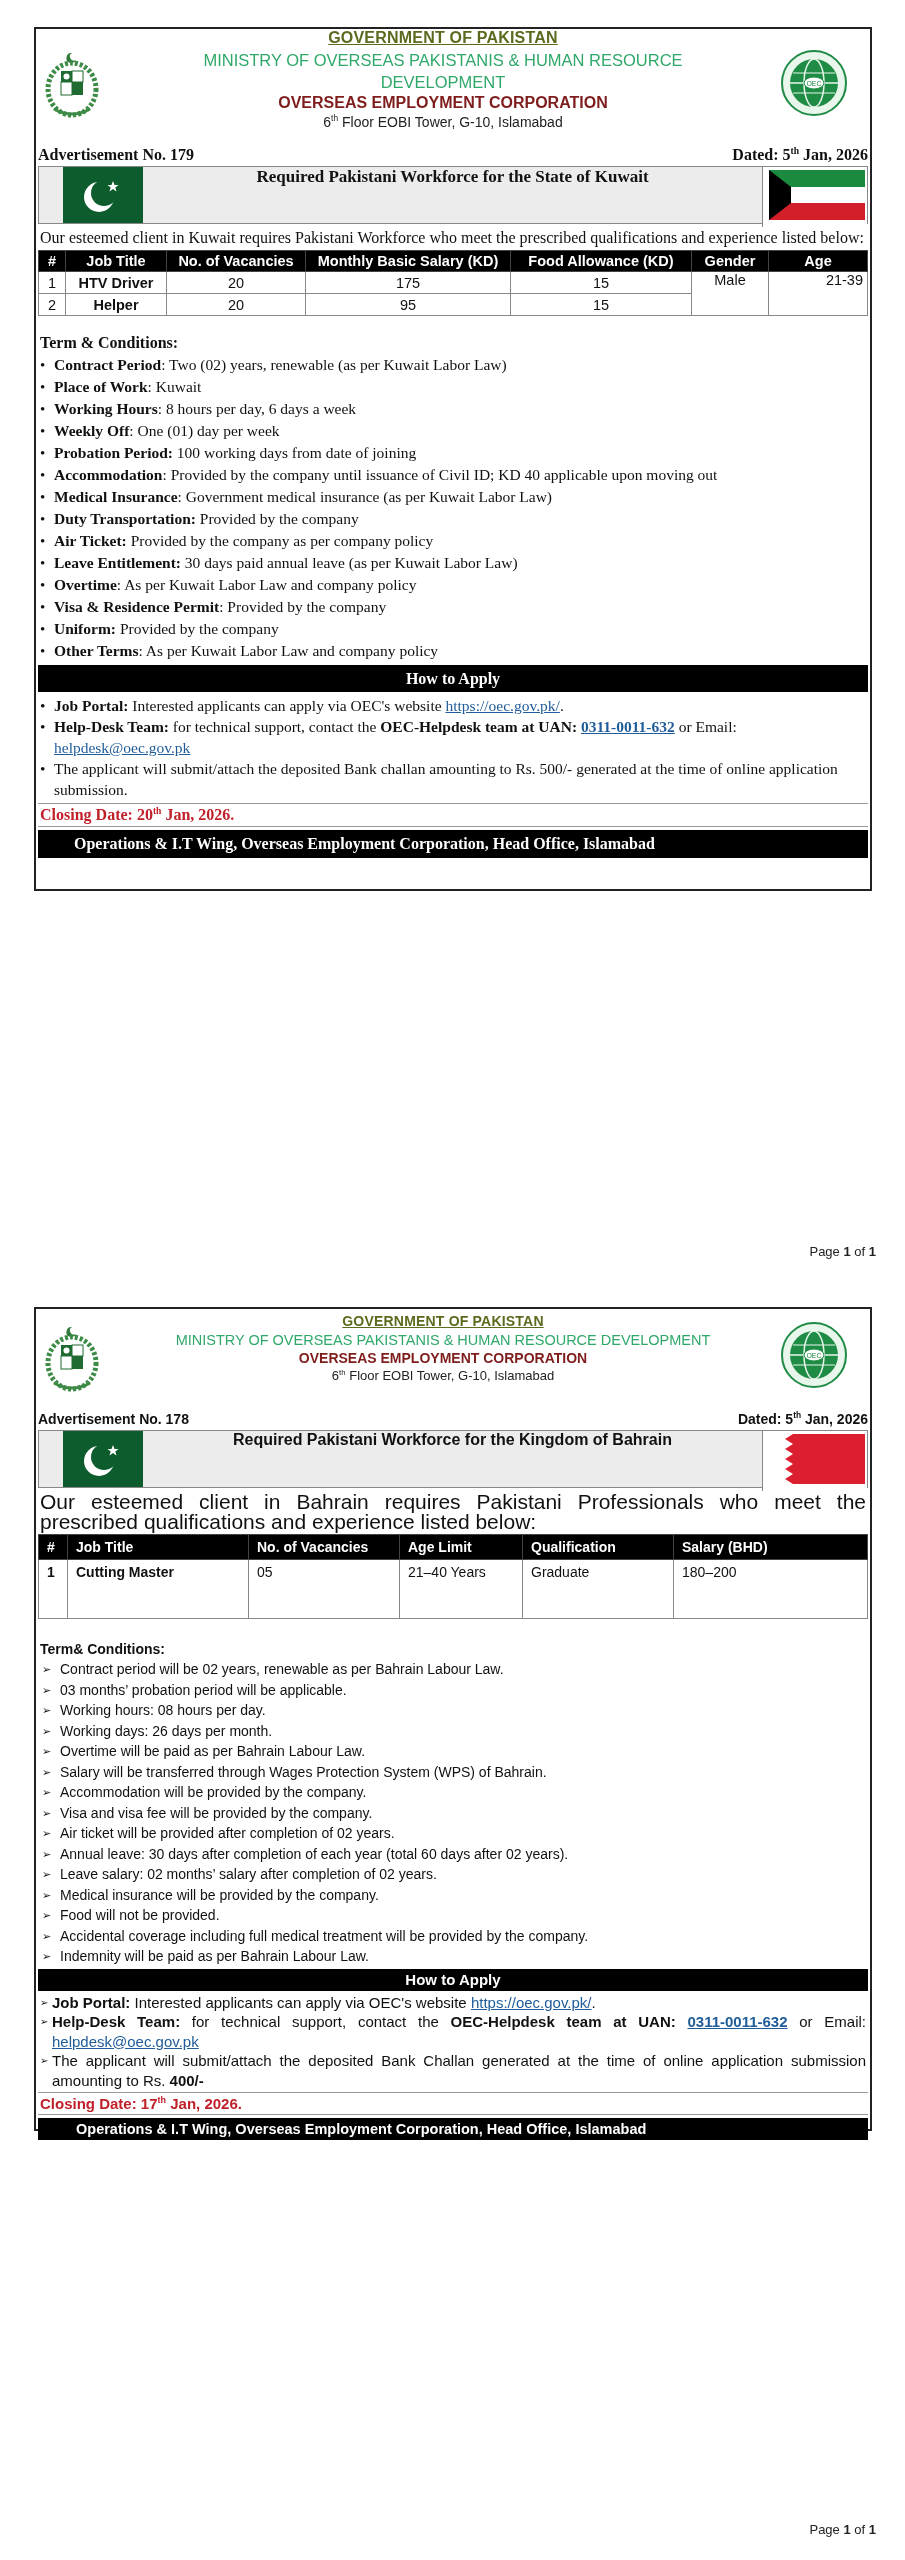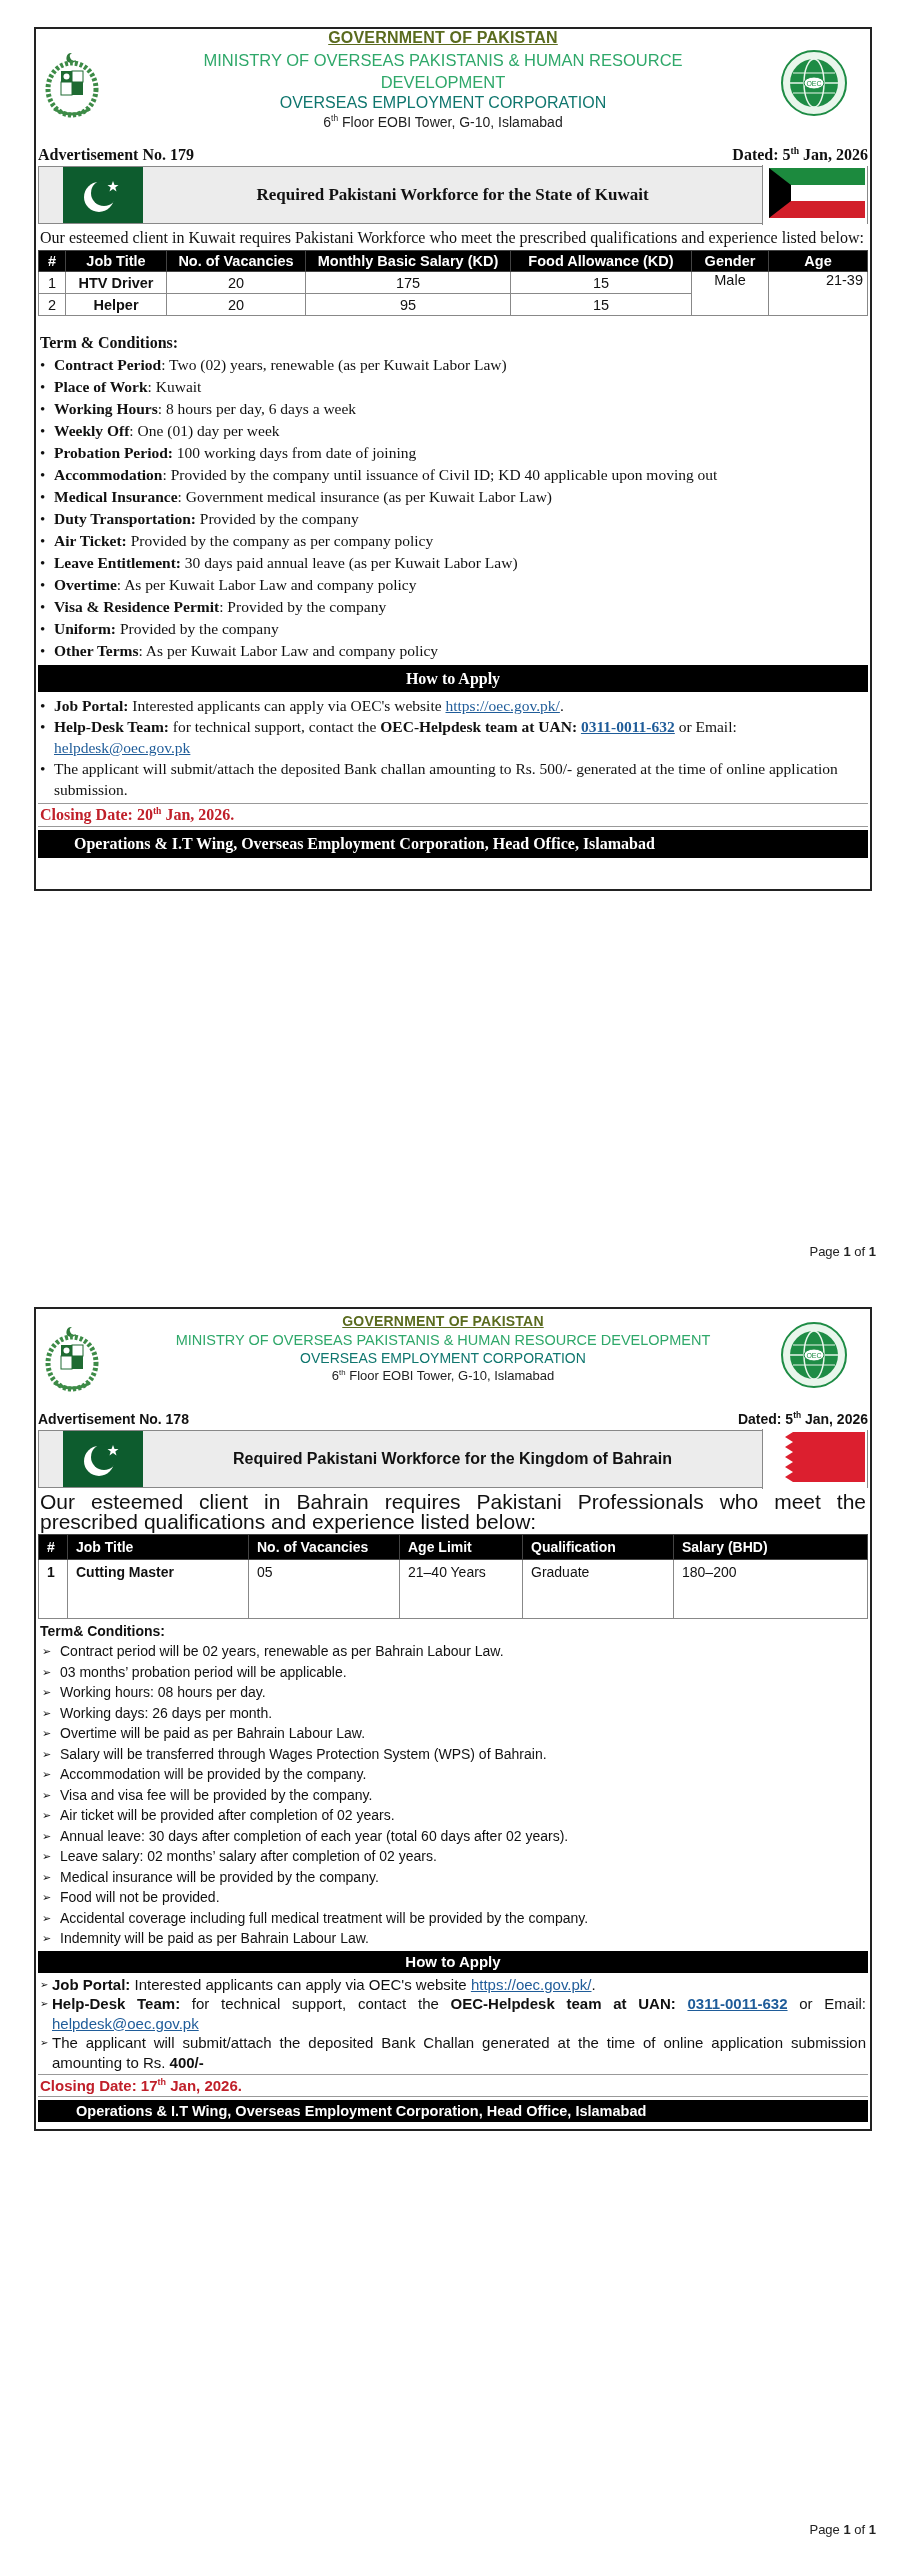--- a/index.html
+++ b/index.html
@@ -7,25 +7,25 @@
   .page { position:absolute; left:1px; width:905px; }
   .frame { position:absolute; left:33px; width:838px; border:2px solid #222; box-sizing:border-box; background:#fff; }
   .pg-num { position:absolute; right:30px; font-family:"Liberation Sans", sans-serif; font-size:13px; color:#222; }
   .pg-num b { font-weight:bold; }
   .hdr { position:relative; height:130px; }
   .emblem { position:absolute; left:6px; top:20px; width:60px; height:70px; }
   .oec-logo { position:absolute; right:22px; top:20px; width:68px; height:68px; }
   .hdr-text { position:absolute; left:70px; right:90px; top:0; text-align:center; font-family:"Liberation Sans", sans-serif; }
   .gov { color:#5a6b1e; font-weight:bold; text-decoration:underline; font-size:16px; letter-spacing:0.2px; }
   .ministry { color:#2fa86a; font-size:16.5px; line-height:22px; }
-  .oec { color:#0f766e; font-weight:normal; font-size:16px; }
+  .oec { color:#7f1d1d; font-weight:bold; font-size:16px; }
   .addr { color:#222; font-size:14px; font-family:"Liberation Sans Narrow","Liberation Sans", sans-serif; }
   sup { font-size:60%; vertical-align:super; line-height:0; }
   .adrow { display:flex; justify-content:space-between; padding:0 2px; }
-  .titlebar { position:relative; border:1px solid #888; background:#ececec; display:flex; align-items:center; margin:0 2px; }
+  .titlebar { position:relative; border:1px solid #888; background:#ececec; display:flex; align-items:flex-start; margin:0 2px; }
   .flag-pk { width:80px; height:56px; margin-left:24px; background:#0d5c2e; position:relative; }
   .flag-box { border-left:1px solid #888; padding:3px 2px 3px 6px; background:#fff; }
   .title-txt { flex:1; text-align:center; font-weight:bold; }
   .intro { text-align:justify; padding:2px 4px; }
   table.jobs { border-collapse:collapse; margin:0 2px; width:calc(100% - 4px); }
   table.jobs th { background:#000; color:#fff; font-family:"Liberation Sans", sans-serif; font-weight:bold; border:1px solid #444; }
   table.jobs td { border:1px solid #888; font-family:"Liberation Sans", sans-serif; }
   .terms-h { font-weight:bold; padding:2px 4px; }
   ul.terms { list-style:none; margin:0; padding:0 4px; }
   ul.terms li { position:relative; }
@@ -247,21 +247,21 @@
         <tr>
           <td style="font-weight:bold;">1</td>
           <td style="font-weight:bold;">Cutting Master</td>
           <td>05</td>
           <td>21–40 Years</td>
           <td>Graduate</td>
           <td>180–200</td>
         </tr>
       </tbody>
     </table>
-    <div class="terms-h" style="margin-top:2px;">Term&amp; Conditions:</div>
+    <div class="terms-h" style="margin-top:20px;">Term&amp; Conditions:</div>
     <ul class="terms" id="p2-terms">
         <li>Contract period will be 02 years, renewable as per Bahrain Labour Law.</li>
         <li>03 months’ probation period will be applicable.</li>
         <li>Working hours: 08 hours per day.</li>
         <li>Working days: 26 days per month.</li>
         <li>Overtime will be paid as per Bahrain Labour Law.</li>
         <li>Salary will be transferred through Wages Protection System (WPS) of Bahrain.</li>
         <li>Accommodation will be provided by the company.</li>
         <li>Visa and visa fee will be provided by the company.</li>
         <li>Air ticket will be provided after completion of 02 years.</li>

